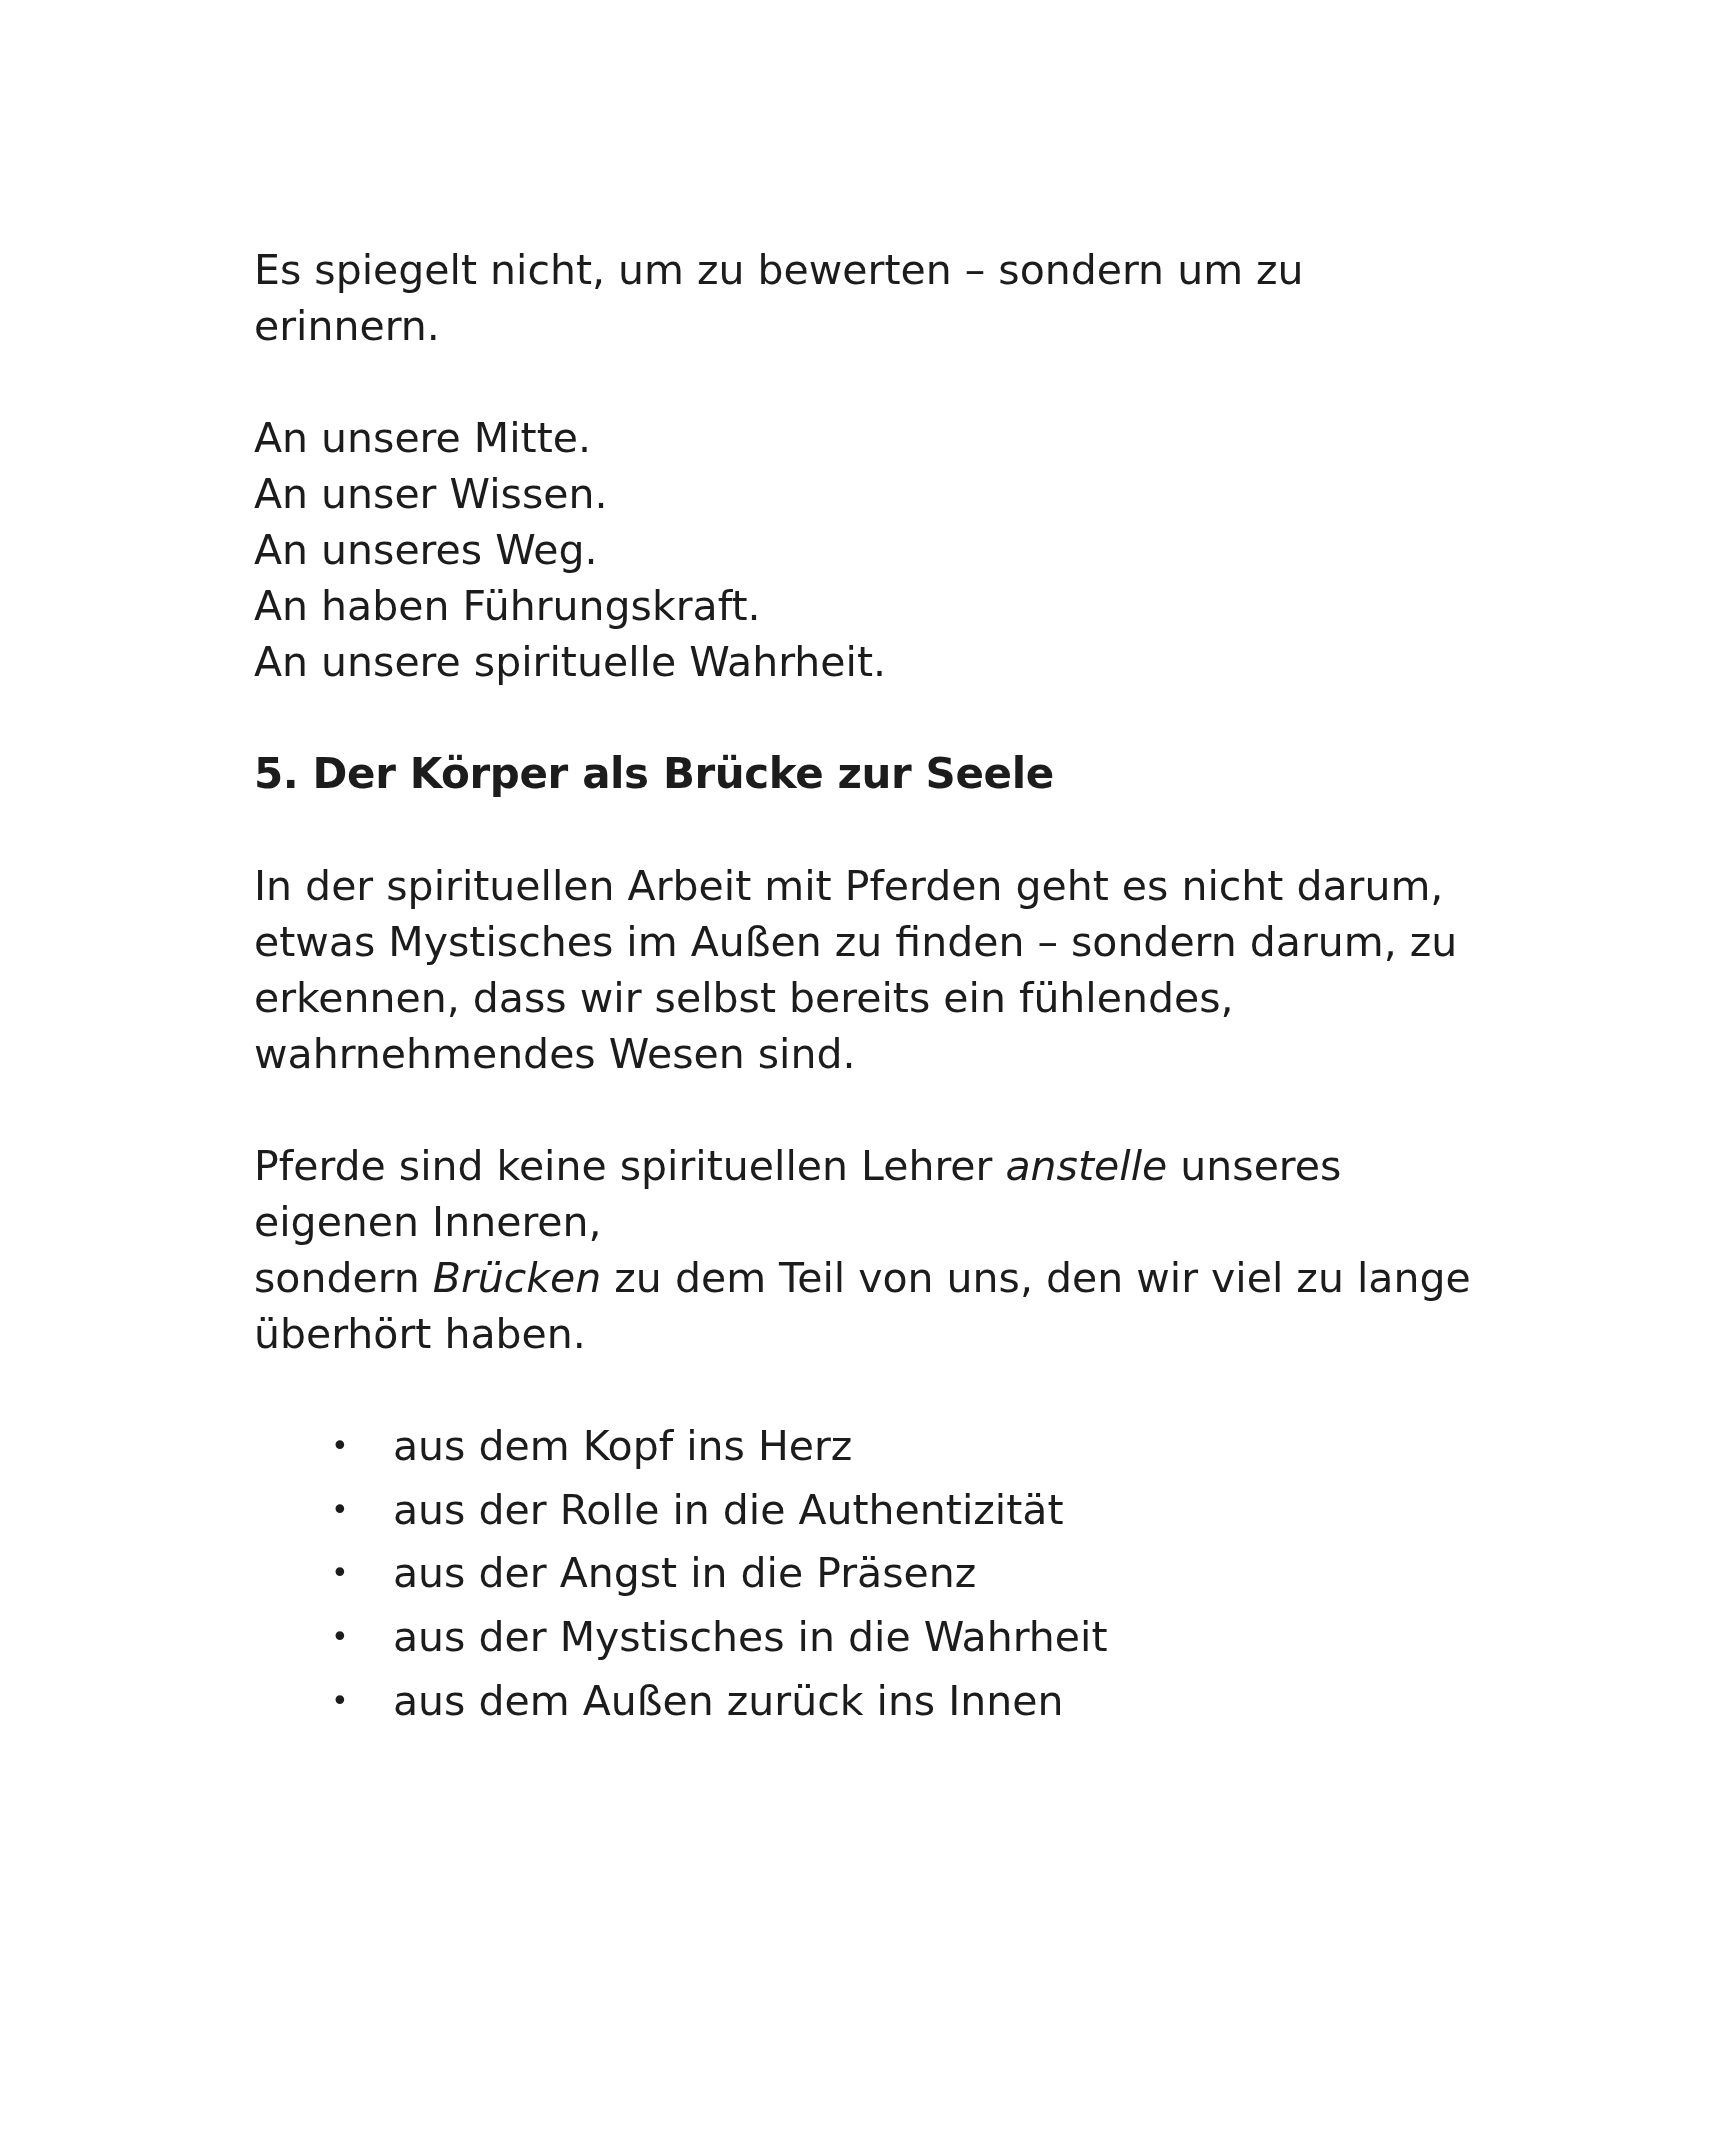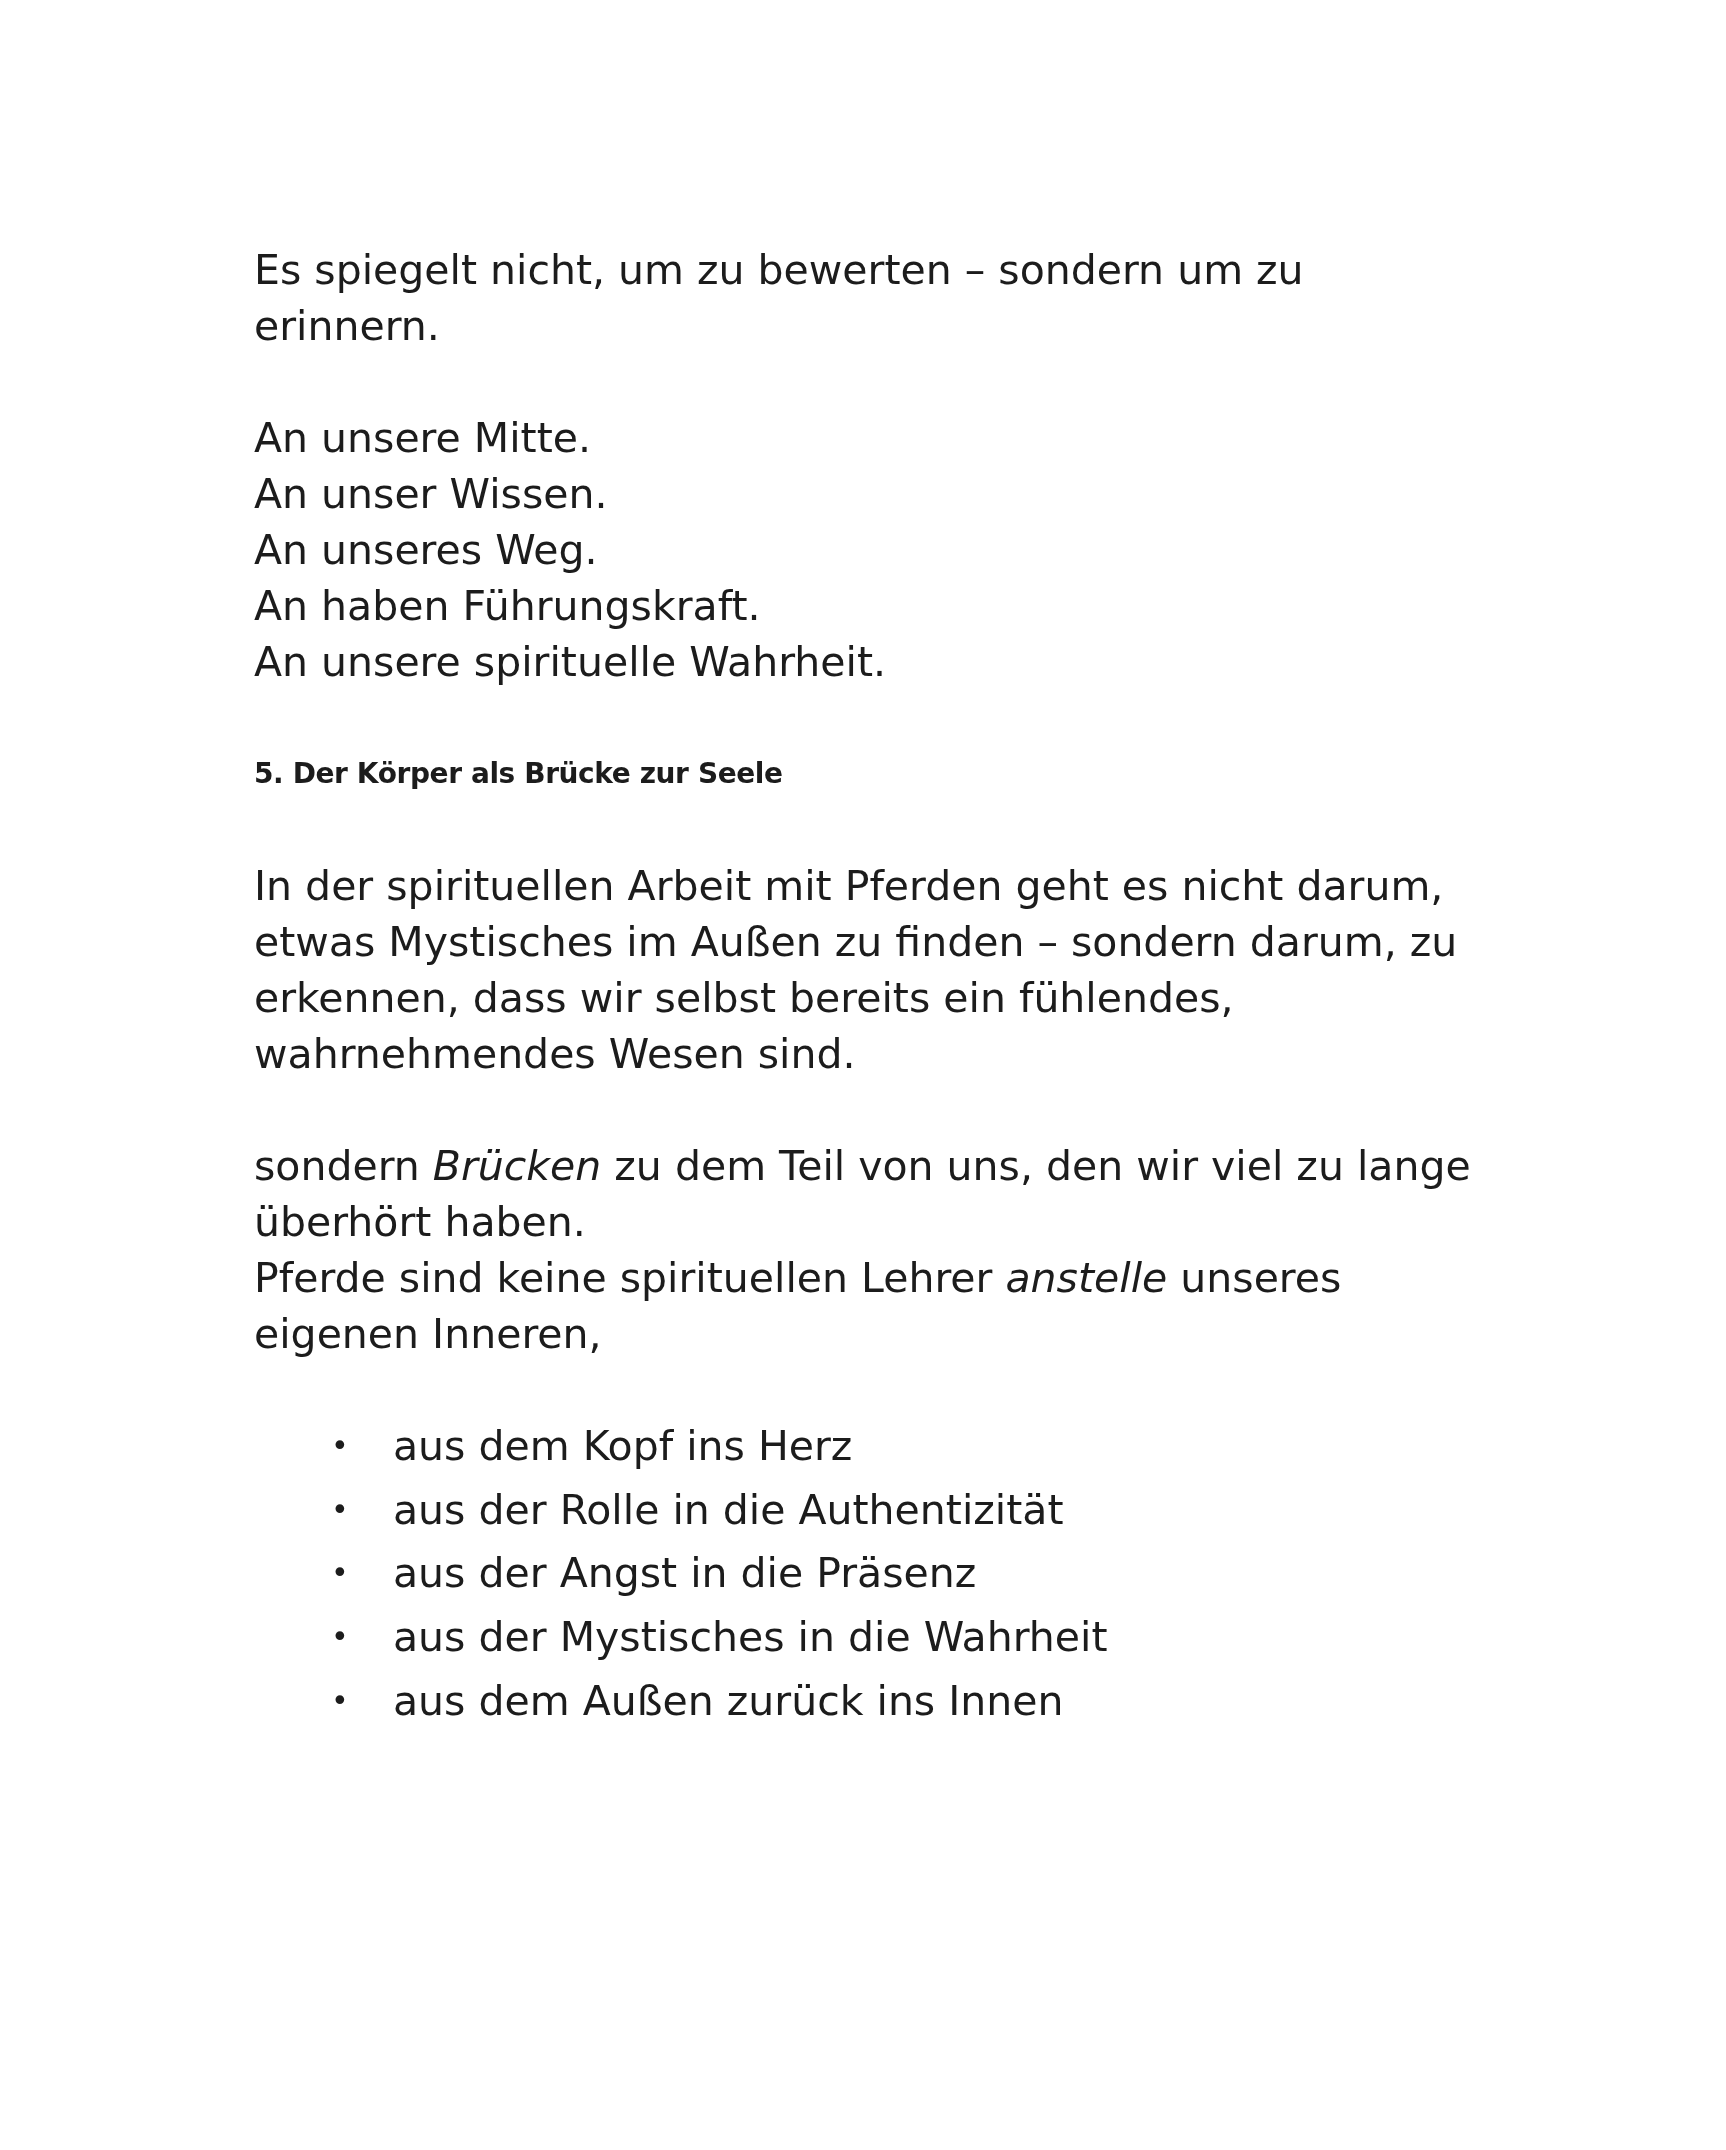--- a/index.html
+++ b/index.html
@@ -29,21 +29,21 @@
   }
   .para {
     margin: 0 0 56px 0;
   }
   .line {
     
   }
   .heading {
     font-weight: bold;
     margin: 0 0 56px 0;
-    font-size: 28px;
+    font-size: 42px;
     letter-spacing: -0.4px;
   }
   .em {
     font-style: italic;
   }
   ul.bullets {
     list-style: none;
     margin: 0 0 56px 0;
     padding: 0 0 0 77px;
   }
@@ -76,22 +76,22 @@
       <div class="line">An unseres Weg.</div>
       <div class="line">An haben Führungskraft.</div>
       <div class="line">An unsere spirituelle Wahrheit.</div>
     </div>
 
     <h2 class="heading">5. Der Körper als Brücke zur Seele</h2>
 
     <p class="para">In der spirituellen Arbeit mit Pferden geht es nicht darum, etwas Mystisches im Außen zu finden – sondern darum, zu erkennen, dass wir selbst bereits ein fühlendes, wahrnehmendes Wesen sind.</p>
 
     <div class="para">
+      <div class="line"><span>Pferde sind keine spirituellen Lehrer </span><span class="em">anstelle</span><span> unseres eigenen Inneren,</span></div>
       <div class="line"><span>sondern </span><span class="em">Brücken</span><span> zu dem Teil von uns, den wir viel zu lange überhört haben.</span></div>
-      <div class="line"><span>Pferde sind keine spirituellen Lehrer </span><span class="em">anstelle</span><span> unseres eigenen Inneren,</span></div>
     </div>
 
 
     <ul class="bullets">
       <li>
         <span class="dot">•</span>
         <span>aus dem Kopf ins Herz</span>
       </li>
       <li>
         <span class="dot">•</span>

